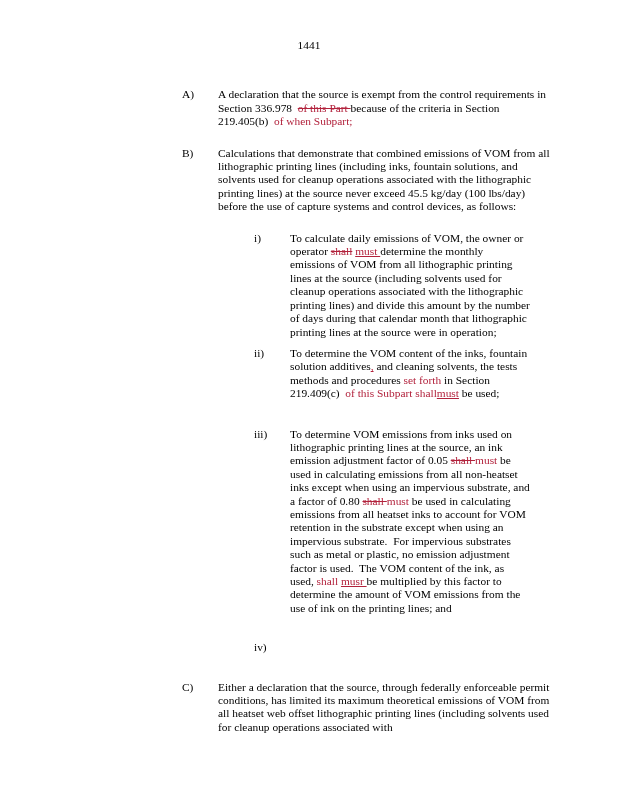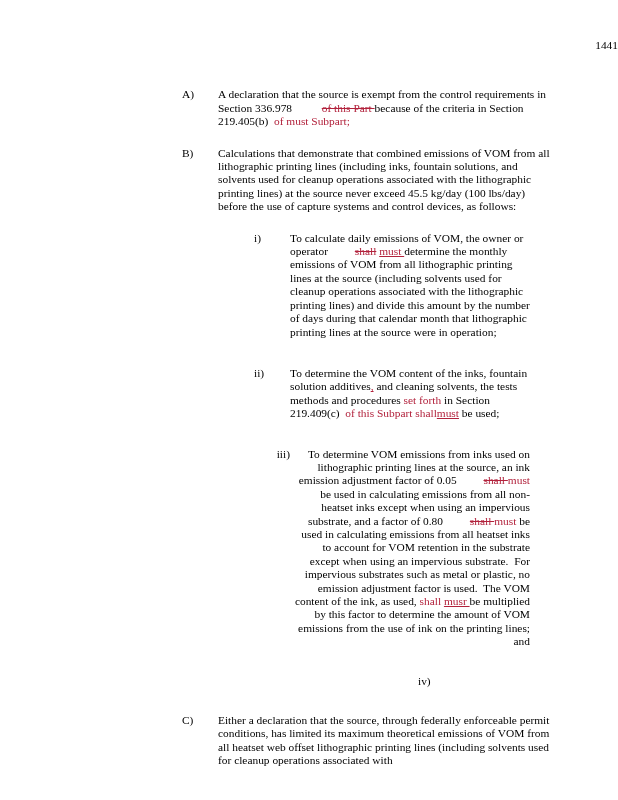--- a/index.html
+++ b/index.html
@@ -4,52 +4,52 @@
 <style>
   :root{ --edit-red:#b2223c; }
   html,body{margin:0;padding:0;background:#ffffff;}
   .page{
     width:618px;height:800px;background:#ffffff;overflow:hidden;
     font-family:"Liberation Serif", serif;
     font-size:11.4px;line-height:13.4px;color:#000;
     position:relative;
   }
   .pageno{
-    padding-top:39px;text-align:right;
+    padding-top:39px;text-align:center;
   }
   .para{display:flex;}
   .lvl1{margin-left:182px;}
   .lvl1 .plabel{width:36px;flex:none;}
   .lvl1 .pbody{width:332px;flex:none;}
   .lvl2{margin-left:254px;}
   .lvl2 .plabel{width:36px;flex:none;}
   .lvl2 .pbody{width:240px;flex:none;}
   .pbody{white-space:pre-wrap;}
   .p-a{margin-top:36px;}
   .p-b{margin-top:18px;}
   .p-i{margin-top:18px;}
-  .p-ii{margin-top:28px;}
-  .p-iii{margin-top:27px;text-align:right;}
-  .p-iv{margin-top:26px;justify-content:center;}
+  .p-ii{margin-top:8px;}
+  .p-iii{margin-top:27px;}
+  .p-iv{margin-top:26px;}
   .p-c{margin-top:26px;}
   .seg-n{color:#000;}
   .seg-red{color:var(--edit-red);}
-  .seg-del{color:var(--edit-red);text-decoration:line-through;margin-left:24px;}
+  .seg-del{color:var(--edit-red);text-decoration:line-through;}
   .seg-ins{color:var(--edit-red);text-decoration:underline;}
 </style>
 </head>
 <body>
 
 <div class="page">
 
   <div class="pageno">1441</div>
 
   <div class="para lvl1 p-a">
     <span class="plabel">A)</span>
-    <div class="pbody"><span class="seg-n">A declaration that the source is exempt from the control requirements in Section 336.978  </span><span class="seg-del">of this Part </span><span class="seg-n">because of the criteria in Section 219.405(b)  </span><span class="seg-red">of must Subpart;</span></div>
+    <div class="pbody"><span class="seg-n">A declaration that the source is exempt from the control requirements in Section 336.978  </span><span class="seg-del">of this Part </span><span class="seg-n">because of the criteria in Section 219.405(b)  </span><span class="seg-red">of when Subpart;</span></div>
   </div>
 
   <div class="para lvl1 p-b">
     <span class="plabel">B)</span>
     <div class="pbody"><span class="seg-n">Calculations that demonstrate that combined emissions of VOM from all lithographic printing lines (including inks, fountain solutions, and solvents used for cleanup operations associated with the lithographic printing lines) at the source never exceed 45.5 kg/day (100 lbs/day) before the use of capture systems and control devices, as follows:</span></div>
   </div>
 
   <div class="para lvl2 p-i">
     <span class="plabel">i)</span>
     <div class="pbody"><span class="seg-n">To calculate daily emissions of VOM, the owner or operator </span><span class="seg-del">shall</span><span class="seg-n"> </span><span class="seg-ins">must </span><span class="seg-n">determine the monthly emissions of VOM from all lithographic printing lines at the source (including solvents used for cleanup operations associated with the lithographic printing lines) and divide this amount by the number of days during that calendar month that lithographic printing lines at the source were in operation;</span></div>

